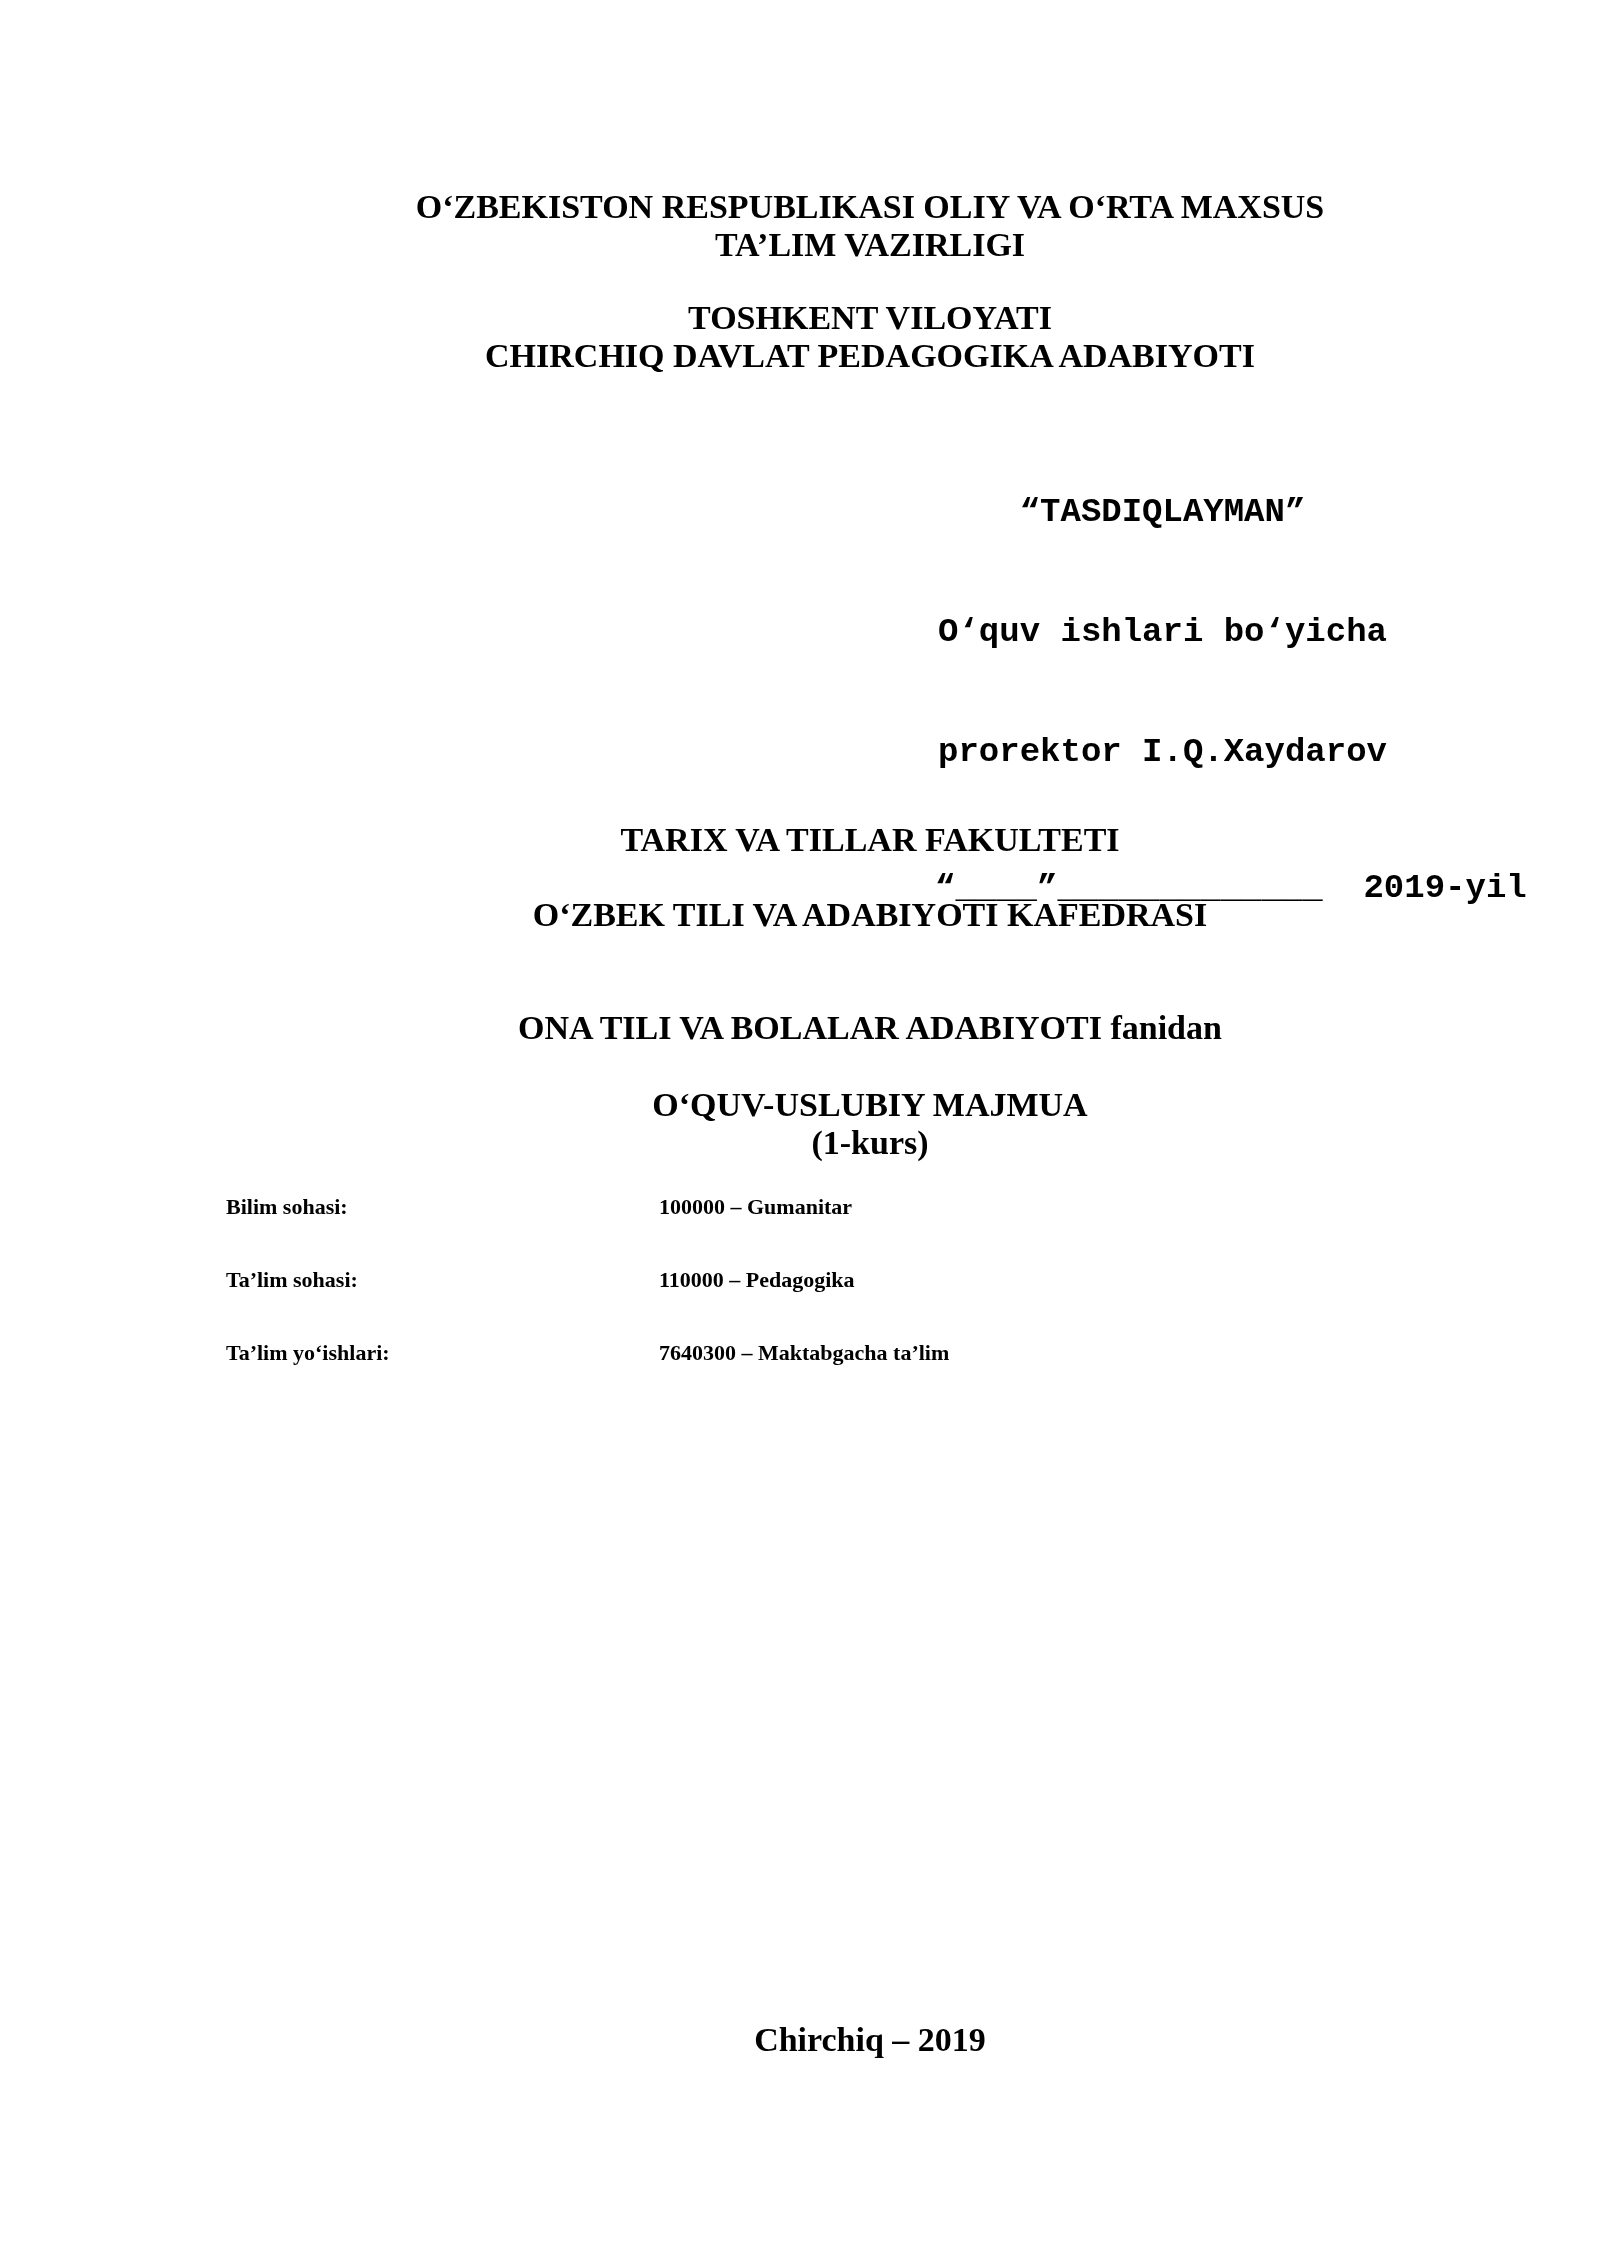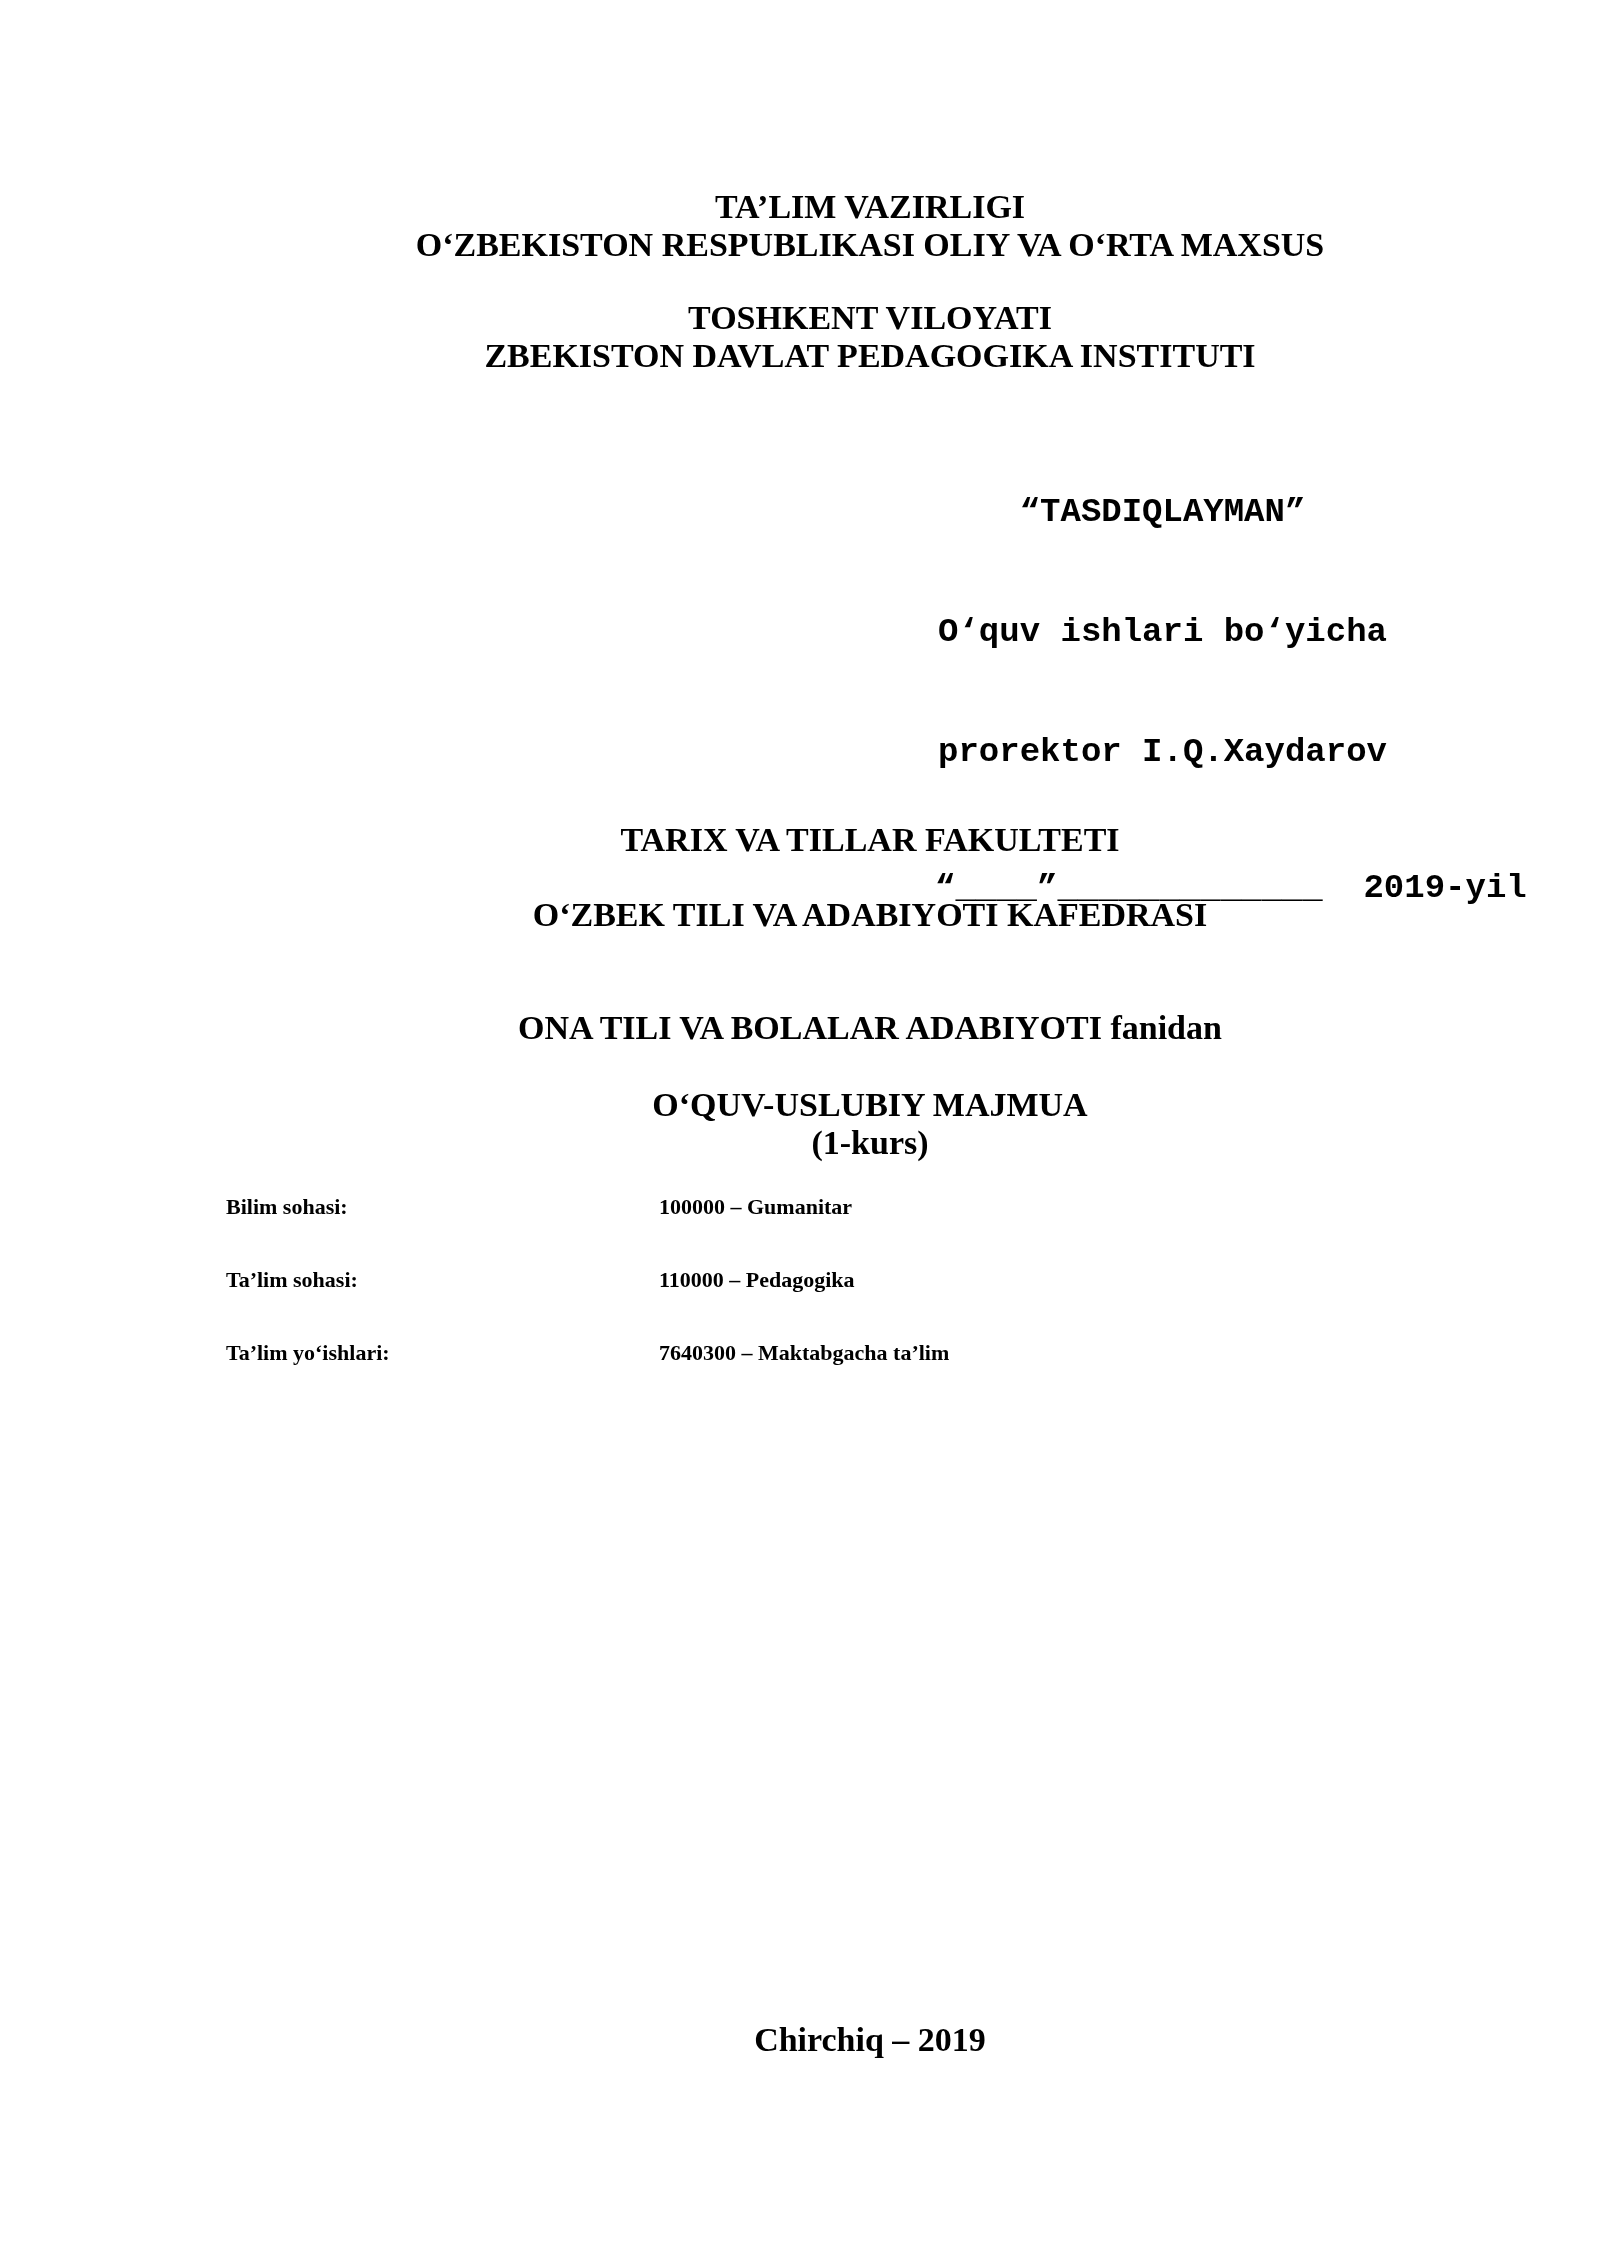--- a/index.html
+++ b/index.html
@@ -72,27 +72,27 @@
   .field-value {
     display: inline-block;
   }
 </style>
 </head>
 <body>
 
 <div class="page">
 
   <div class="center-block ministry">
+    <div>O‘ZBEKISTON RESPUBLIKASI OLIY VA O‘RTA MAXSUS</div>
     <div>TA’LIM VAZIRLIGI</div>
-    <div>O‘ZBEKISTON RESPUBLIKASI OLIY VA O‘RTA MAXSUS</div>
   </div>
 
   <div class="center-block institute">
     <div>TOSHKENT VILOYATI</div>
-    <div>ZBEKISTON DAVLAT PEDAGOGIKA INSTITUTI</div>
+    <div>CHIRCHIQ DAVLAT PEDAGOGIKA ADABIYOTI</div>
   </div>
 
   <div class="approval">
     <div>“TASDIQLAYMAN”</div>
     <div>O‘quv ishlari bo‘yicha</div>
     <div>prorektor I.Q.Xaydarov</div>
     <div class="date">“____”_____________  2019-yil</div>
   </div>
 
   <div class="center-block faculty">

